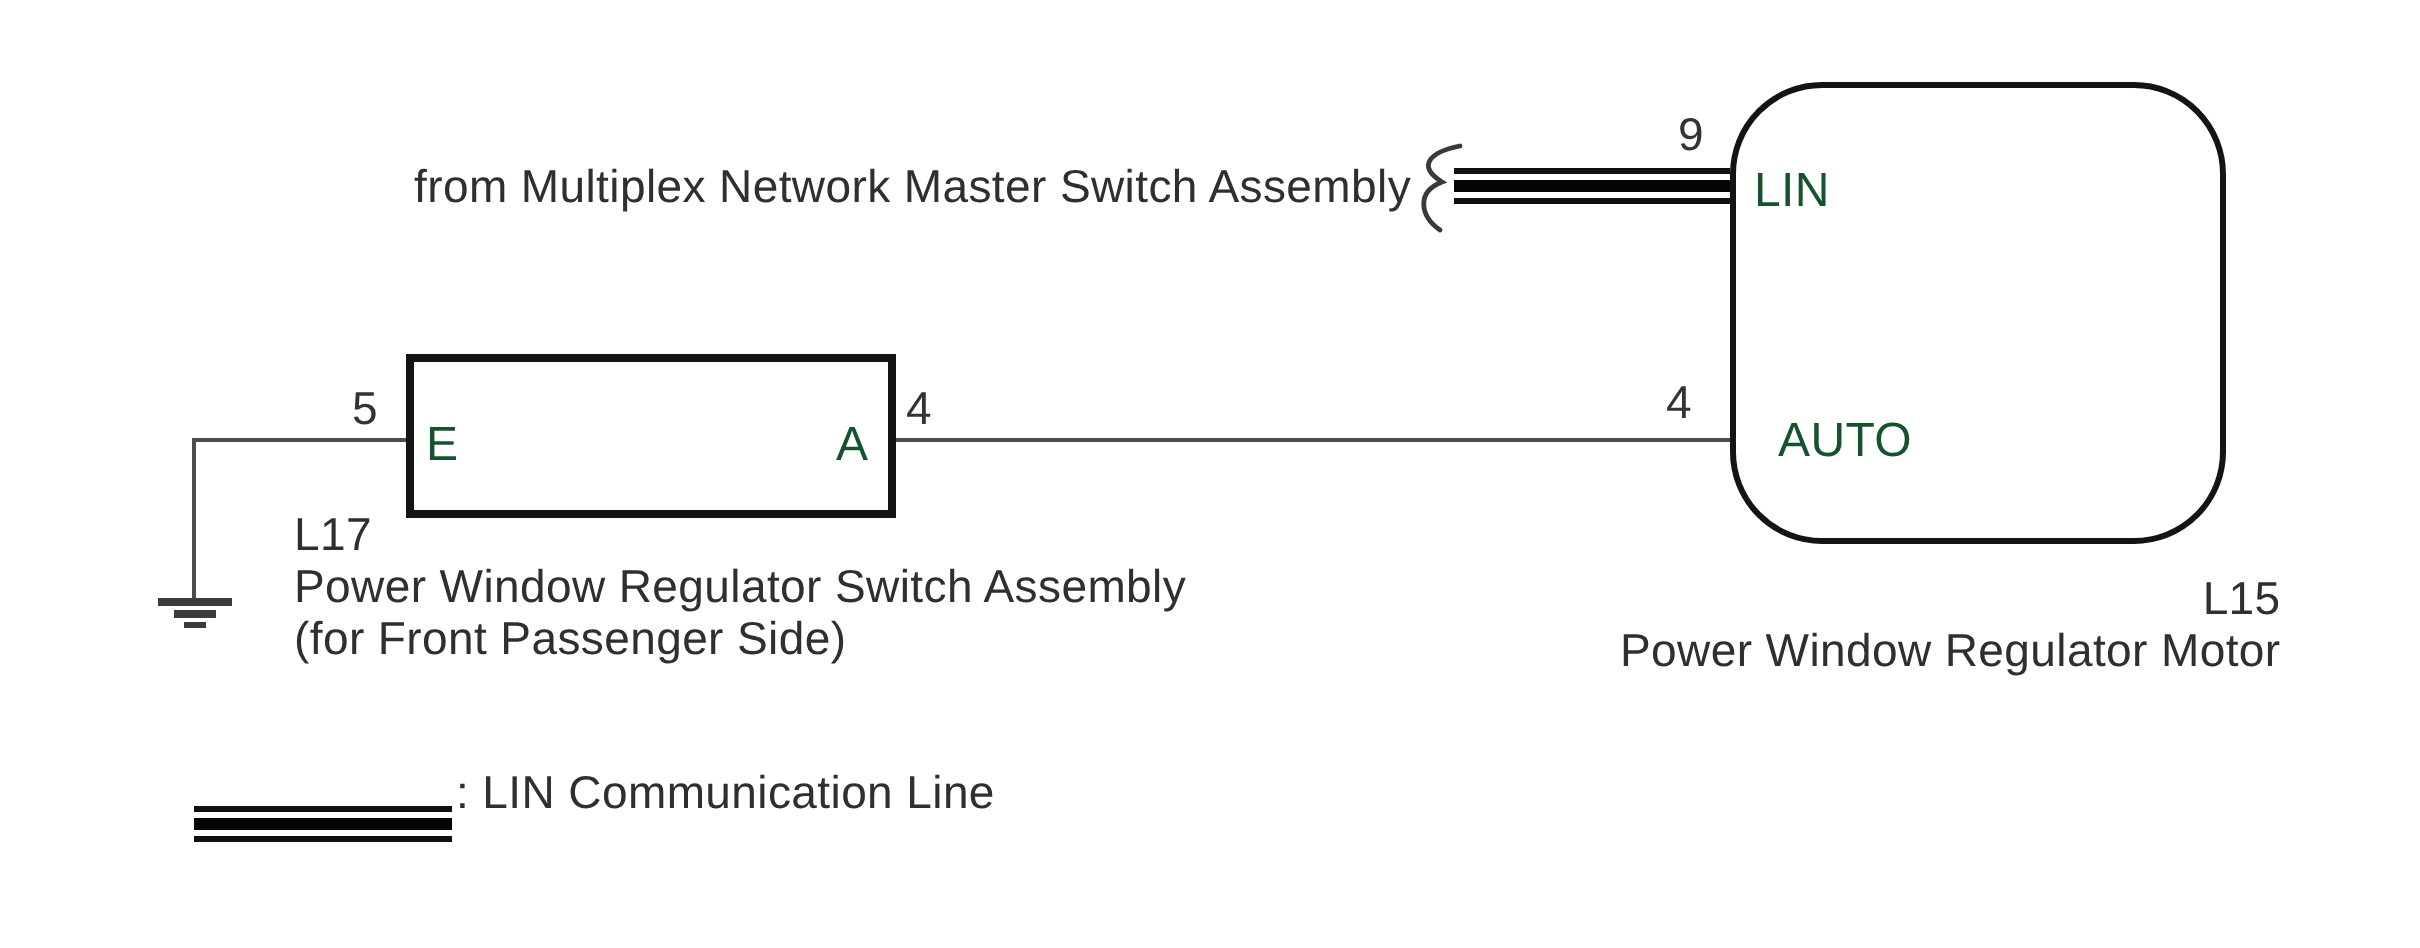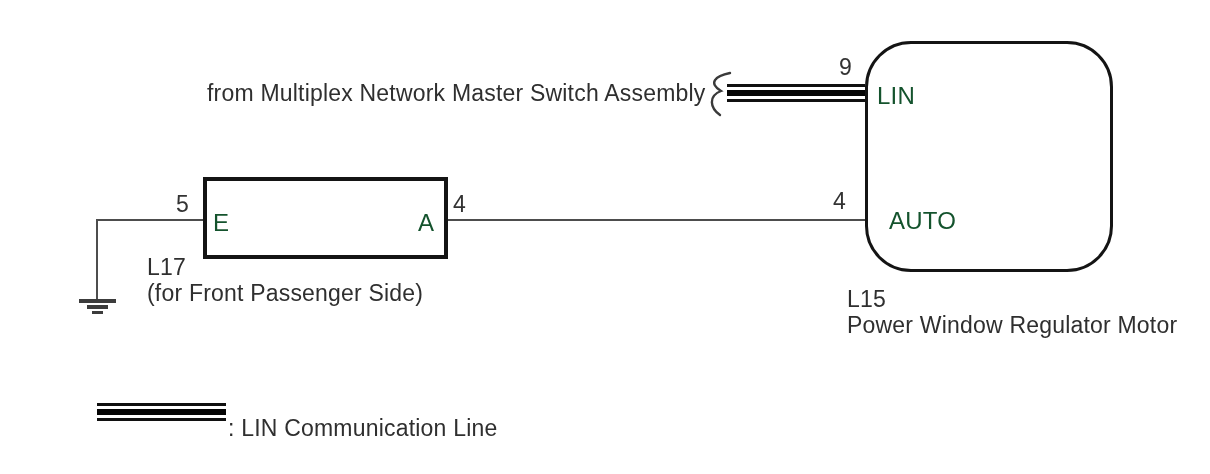--- a/index.html
+++ b/index.html
@@ -116,24 +116,25 @@
   <div class="wire" style="left:96px; top:219px; width:2px; height:81px;"></div>
 
   <div>
     <div class="gnd-bar" style="left:79px; top:299px; width:37px; height:4px;"></div>
     <div class="gnd-bar" style="left:87px; top:305px; width:21px; height:4px;"></div>
     <div class="gnd-bar" style="left:92px; top:311px; width:11px; height:3px;"></div>
   </div>
 
   <div class="nameblock" style="left:147px; top:254px;">
     <div>L17</div>
+    <div>Power Window Regulator Switch Assembly</div>
     <div>(for Front Passenger Side)</div>
   </div>
 
-  <div class="nameblock" style="left:847px; top:286px;">
+  <div class="nameblock" style="left:810px; top:286px;text-align:right;">
     <div>L15</div>
     <div>Power Window Regulator Motor</div>
   </div>
 
   <div class="lin-band" style="left:97px; top:403px; width:129px;"></div>
-  <div class="t" style="left:228px; top:416px;">: LIN Communication Line</div>
+  <div class="t" style="left:228px; top:384px;">: LIN Communication Line</div>
 
 </div>
 
 </body></html>

